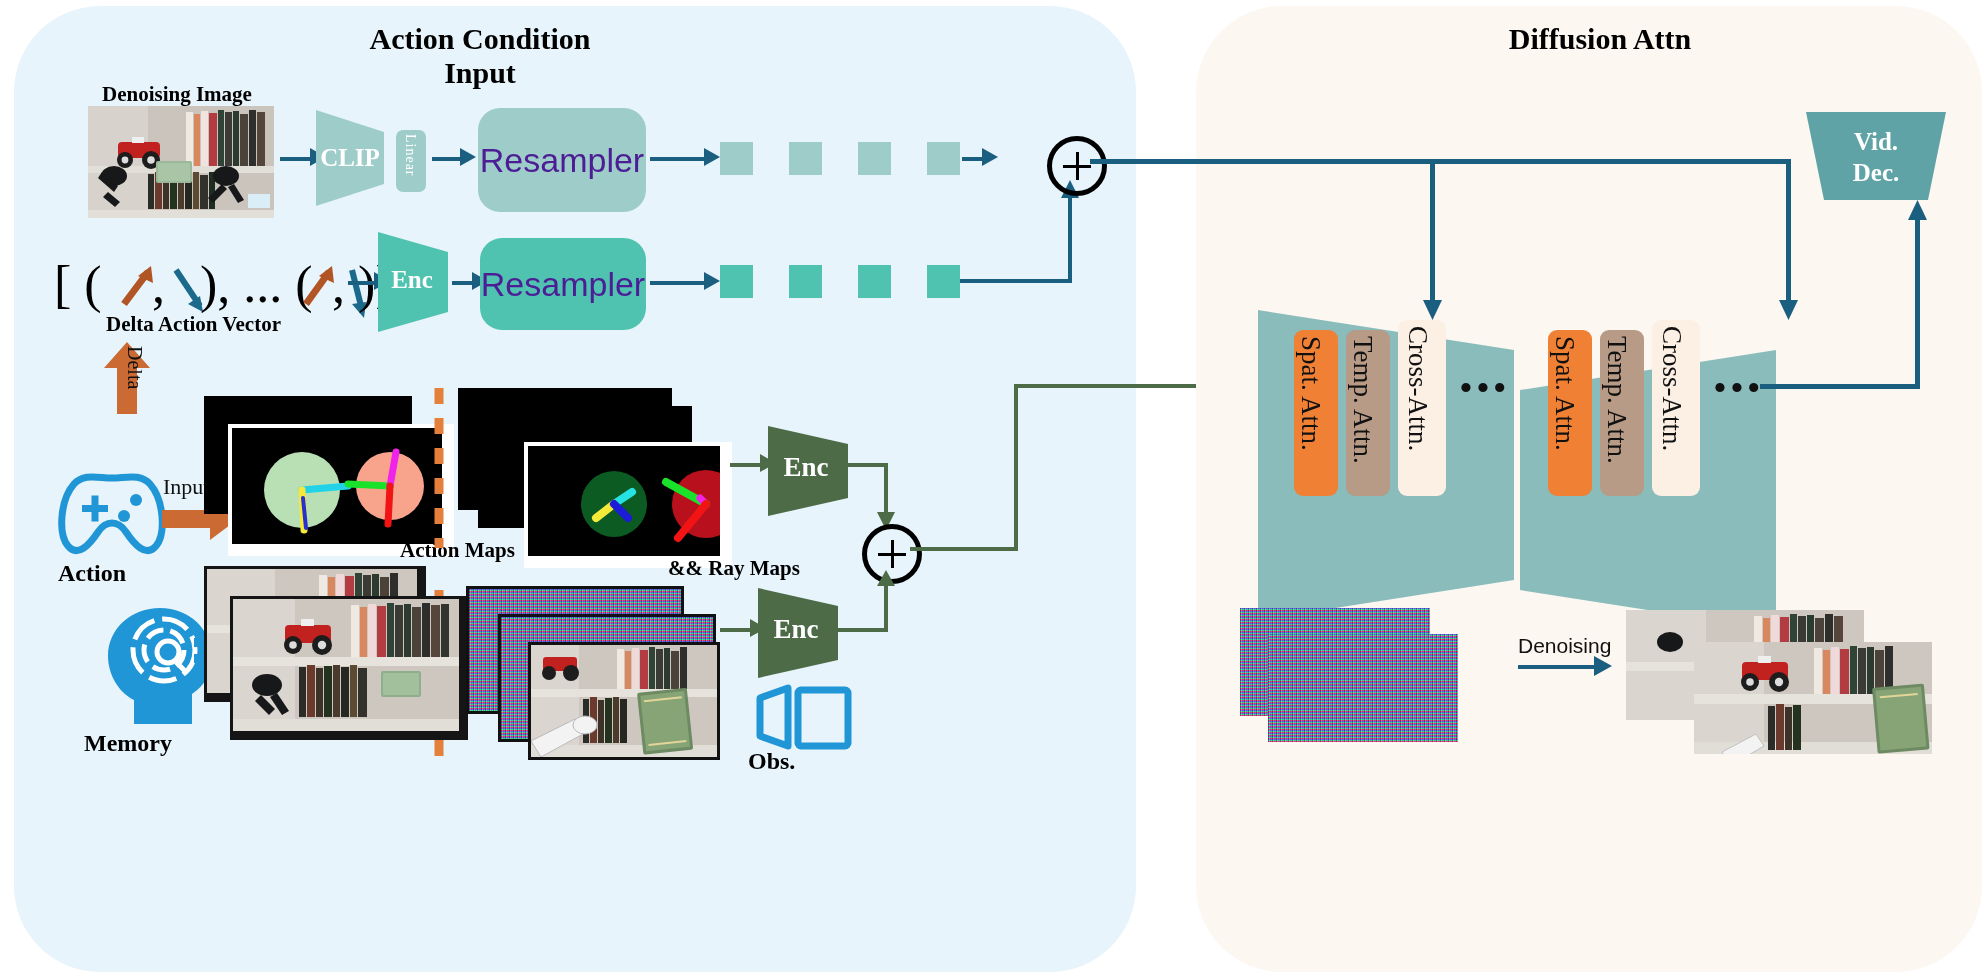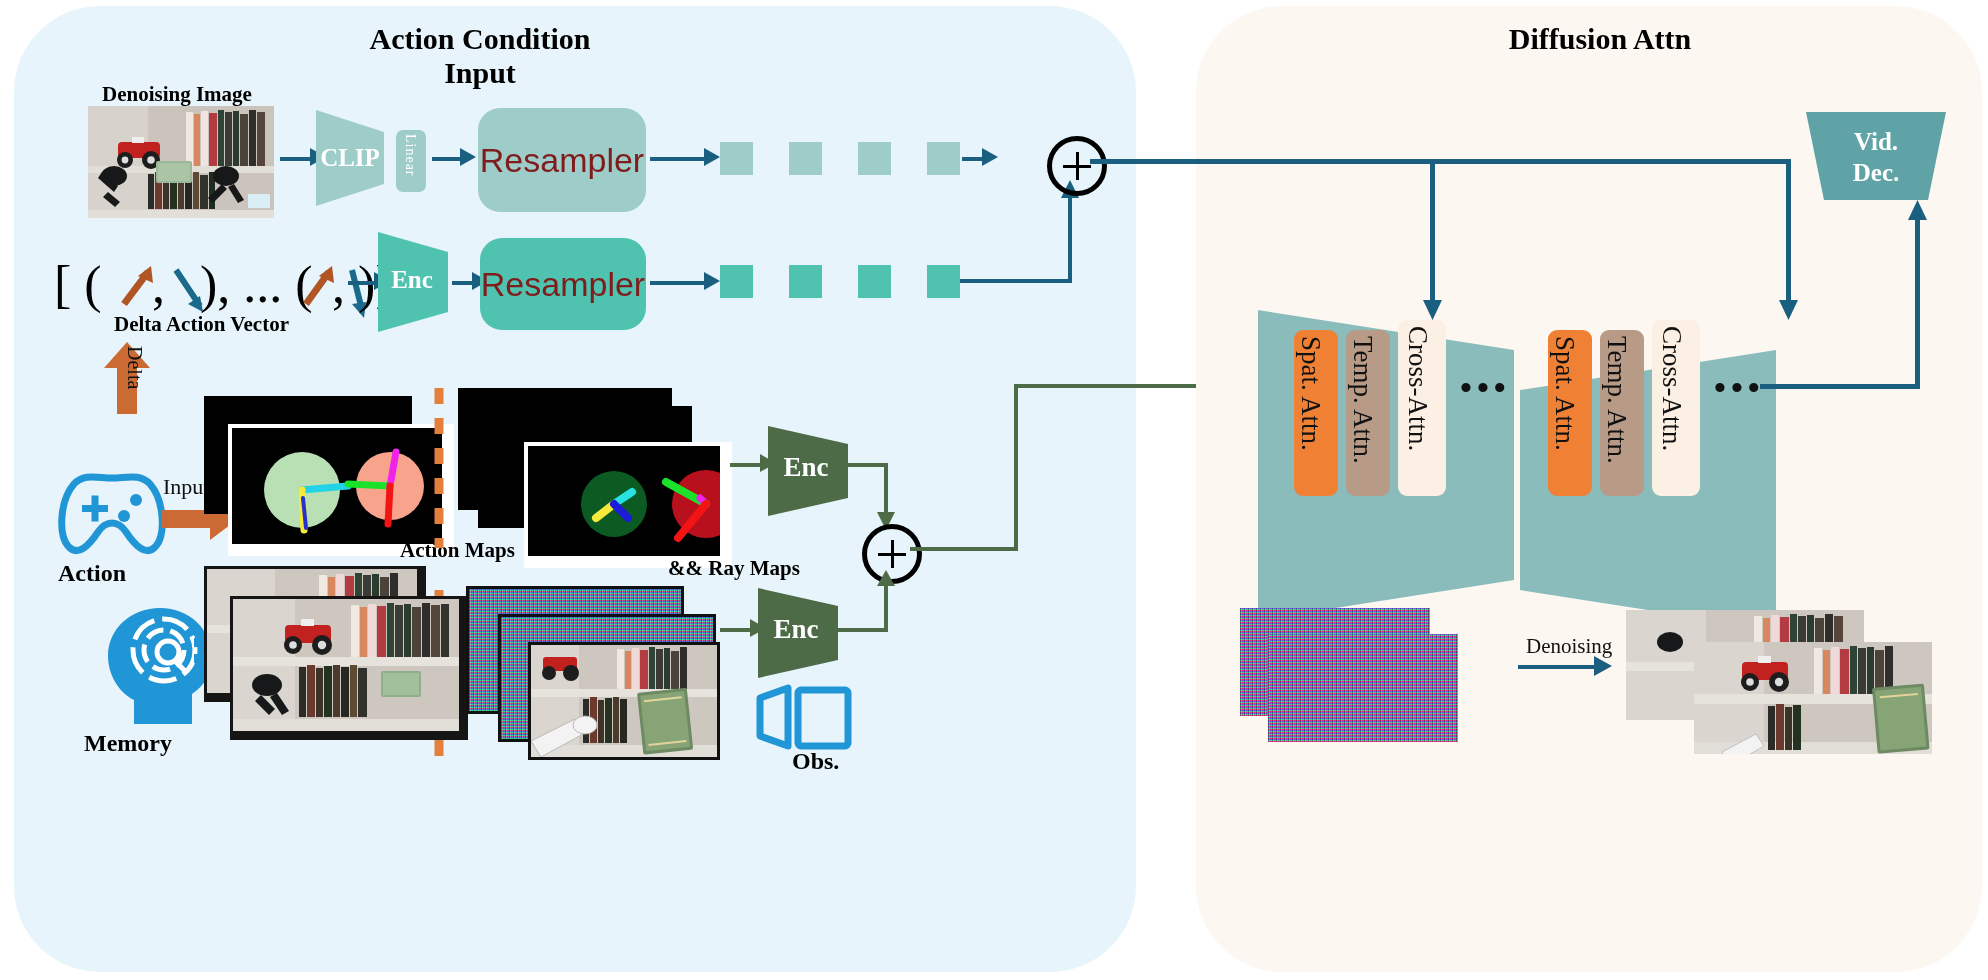--- a/index.html
+++ b/index.html
@@ -17,21 +17,21 @@
   .white-txt{color:#fff;font-weight:bold;}
   .noise{
     background-color:#8d8d8d;
     background-image:
       repeating-linear-gradient(0deg,rgba(255,0,90,.55) 0 1px,rgba(0,255,120,.5) 1px 2px,rgba(40,60,255,.5) 2px 3px,rgba(255,220,0,.45) 3px 4px),
       repeating-linear-gradient(90deg,rgba(0,0,0,.55) 0 1px,rgba(255,255,255,.5) 1px 2px,rgba(255,0,255,.4) 2px 3px,rgba(0,255,255,.4) 3px 4px);
     background-size:3px 3px,4px 4px;
   }
   
   .rsmp{border-radius:22px;display:flex;align-items:center;justify-content:center;
-        color:#7f1d1d;font-family:"Liberation Sans",sans-serif;font-size:34px;}
+        color:#4c1d95;font-family:"Liberation Sans",sans-serif;font-size:34px;}
   .token{position:absolute;}
   .attn{position:absolute;border-radius:9px;}
   .attn span{
      display:block;transform:rotate(90deg);transform-origin:left top;
      white-space:nowrap;font-size:27px;color:#111;font-family:"Liberation Serif",serif;}
   .plus{position:absolute;border:5px solid #000;border-radius:50%;background:transparent;}
   .plus::before,.plus::after{content:"";position:absolute;background:#000;}
   .plus::before{left:50%;top:22%;width:3px;height:56%;margin-left:-1.5px;}
   .plus::after{top:50%;left:22%;height:3px;width:56%;margin-top:-1.5px;}
   .ln{position:absolute;background:#1b5f80;}
@@ -157,21 +157,21 @@
         <polygon points="280,26 282,43 267,36" fill="#b25525" stroke="none"></polygon>
     </g>
     <text x="280" y="62" font-family="Liberation Serif, serif" font-size="52" fill="#000">,</text>
     <g stroke="#1b6a8c" stroke-width="6" fill="none">
       <line x1="300" y1="30" x2="310" y2="70"></line>
         <polygon points="312,78 300,64 314,62" fill="#1b6a8c" stroke="none"></polygon>
     </g>
     <text x="306" y="62" font-family="Liberation Serif, serif" font-size="52" fill="#000">)]</text>
   </svg>
 </div>
-<div class="abs lbl" style="left:106px;top:312px;margin-left:8px;">Delta Action Vector</div>
+<div class="abs lbl" style="left:106px;top:312px;">Delta Action Vector</div>
 
 <svg class="abs" style="left:104px;top:342px;" width="46" height="72">
   <polygon points="23,0 46,26 33,26 33,72 13,72 13,26 0,26" fill="#cb6a32"></polygon>
 </svg>
 <div class="abs" style="left:128px;top:346px;width:26px;height:70px;overflow:visible;">
   <span style="position:absolute;left:18px;top:0;transform:rotate(90deg);transform-origin:left top;
                font-size:20px;font-family:'Liberation Serif',serif;color:#111;">Delta</span>
 </div>
 
 <div class="ln" style="left:348px;top:281px;width:30px;height:4px;"></div>
@@ -442,21 +442,21 @@
 <div class="ln-g" style="left:836px;top:628px;width:52px;height:4px;"></div>
 <div class="ln-g" style="left:884px;top:584px;width:4px;height:46px;"></div>
 <svg class="abs" style="left:877px;top:570px;" width="18" height="16">
     <polygon points="9,0 18,16 0,16" fill="#4c6b46"></polygon>
   </svg>
 
 <svg class="abs" style="left:756px;top:684px;" width="96" height="66">
   <path d="M4 14 L32 4 L32 62 L4 52 Z" fill="none" stroke="#2196d6" stroke-width="7" stroke-linejoin="round"></path>
   <rect x="42" y="6" width="50" height="56" rx="3" fill="none" stroke="#2196d6" stroke-width="7"></rect>
 </svg>
-<div class="abs lbl" style="left:792px;top:748px;font-size:24px;">Obs.</div>
+<div class="abs lbl" style="left:748px;top:748px;font-size:24px;">Obs.</div>
 
 <div class="abs" id="panel-right"></div>
 
 <div class="abs panel-title" style="left:1430px;top:22px;width:340px;">Diffusion Attn</div>
 
 <svg class="abs" style="left:1806px;top:112px;" width="140" height="88">
   <polygon points="0,0 140,0 122,88 18,88" fill="#5fa3a6"></polygon>
 </svg>
 <div class="abs white-txt" style="left:1820px;top:126px;width:112px;text-align:center;font-size:25px;line-height:31px;">
   <div>Vid.</div>
@@ -575,17 +575,17 @@
       <rect x="0" y="0" width="52" height="66" rx="2" fill="#6d8a62"></rect>
       <rect x="3" y="3" width="46" height="60" fill="#86a476"></rect>
       <rect x="7" y="9" width="38" height="2" fill="#e3d59a"></rect>
     </g>
     <g fill="#f3f3f3" stroke="#c0c0c0" stroke-width="1">
       <path d="M28 110 l34 -18 l8 12 l-34 20z"></path>
     </g>
   </svg>
 </div>
 
-<div class="abs" style="left:1518px;top:634px;font-size:21px;font-family:Liberation Serif, serif;color:#111;margin-left:8px;">Denoising</div>
+<div class="abs" style="left:1518px;top:634px;font-size:21px;font-family:Liberation Sans, sans-serif;color:#111;">Denoising</div>
 <div class="ln" style="left:1518px;top:665px;width:80px;height:4px;"></div>
 <svg class="abs" style="left:1594px;top:656px;" width="18" height="20">
     <polygon points="0,0 18,10 0,20" fill="#1b5f80"></polygon>
   </svg>
 
 </body></html>

